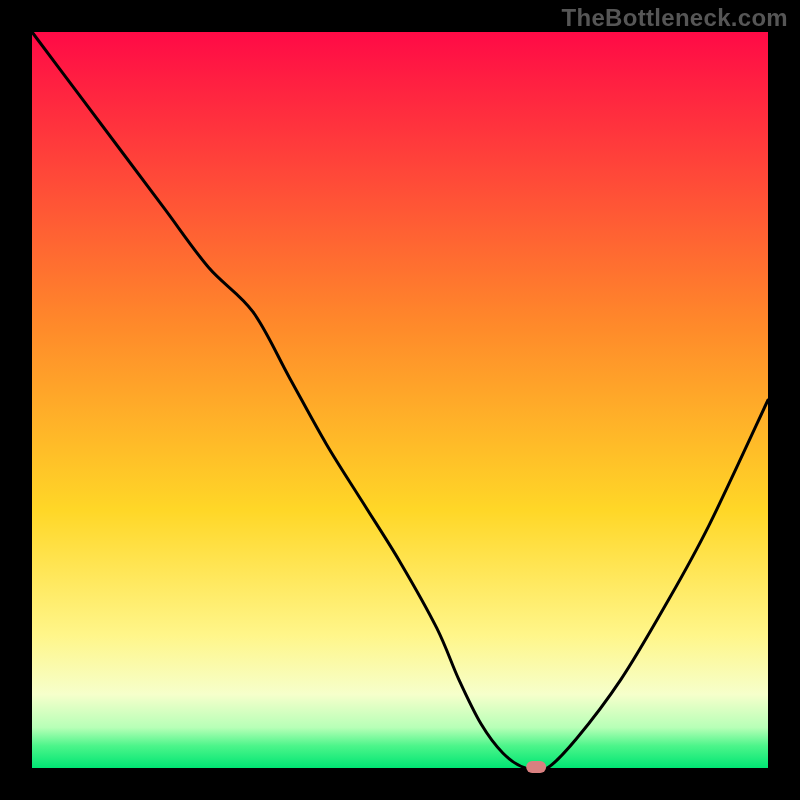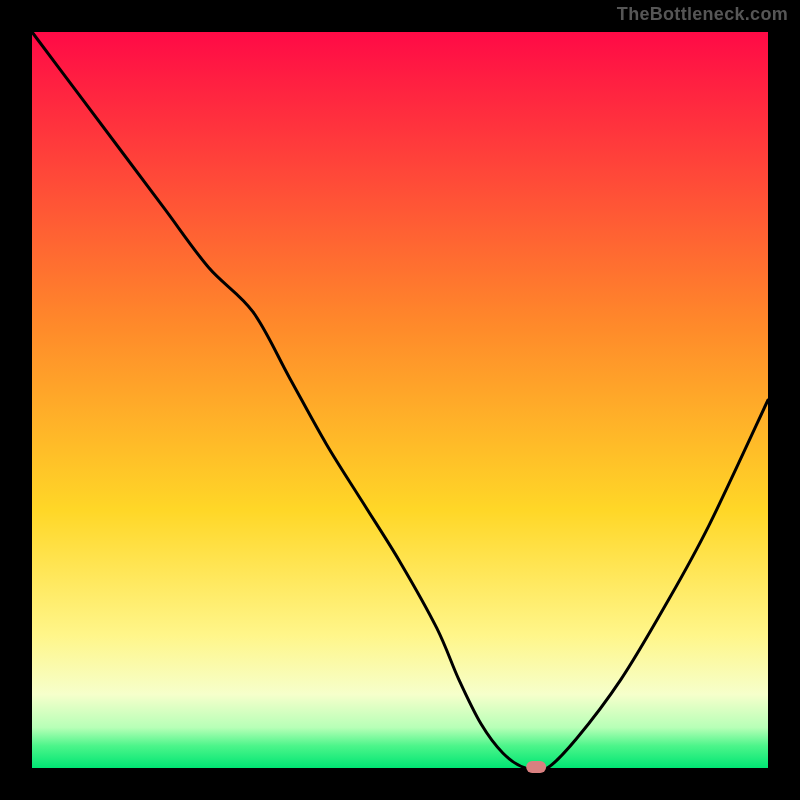--- a/index.html
+++ b/index.html
@@ -14,21 +14,21 @@
     position: relative;
     width: 800px;
     height: 800px;
     background: #000;
   }
   .watermark {
     position: absolute;
     top: 4px;
     right: 12px;
     font-family: Arial, Helvetica, sans-serif;
-    font-size: 18px;
+    font-size: 24px;
     font-weight: 600;
     color: #565656;
     letter-spacing: 0.3px;
   }
   svg.plot {
     position: absolute;
     left: 0;
     top: 0;
   }
 </style>

